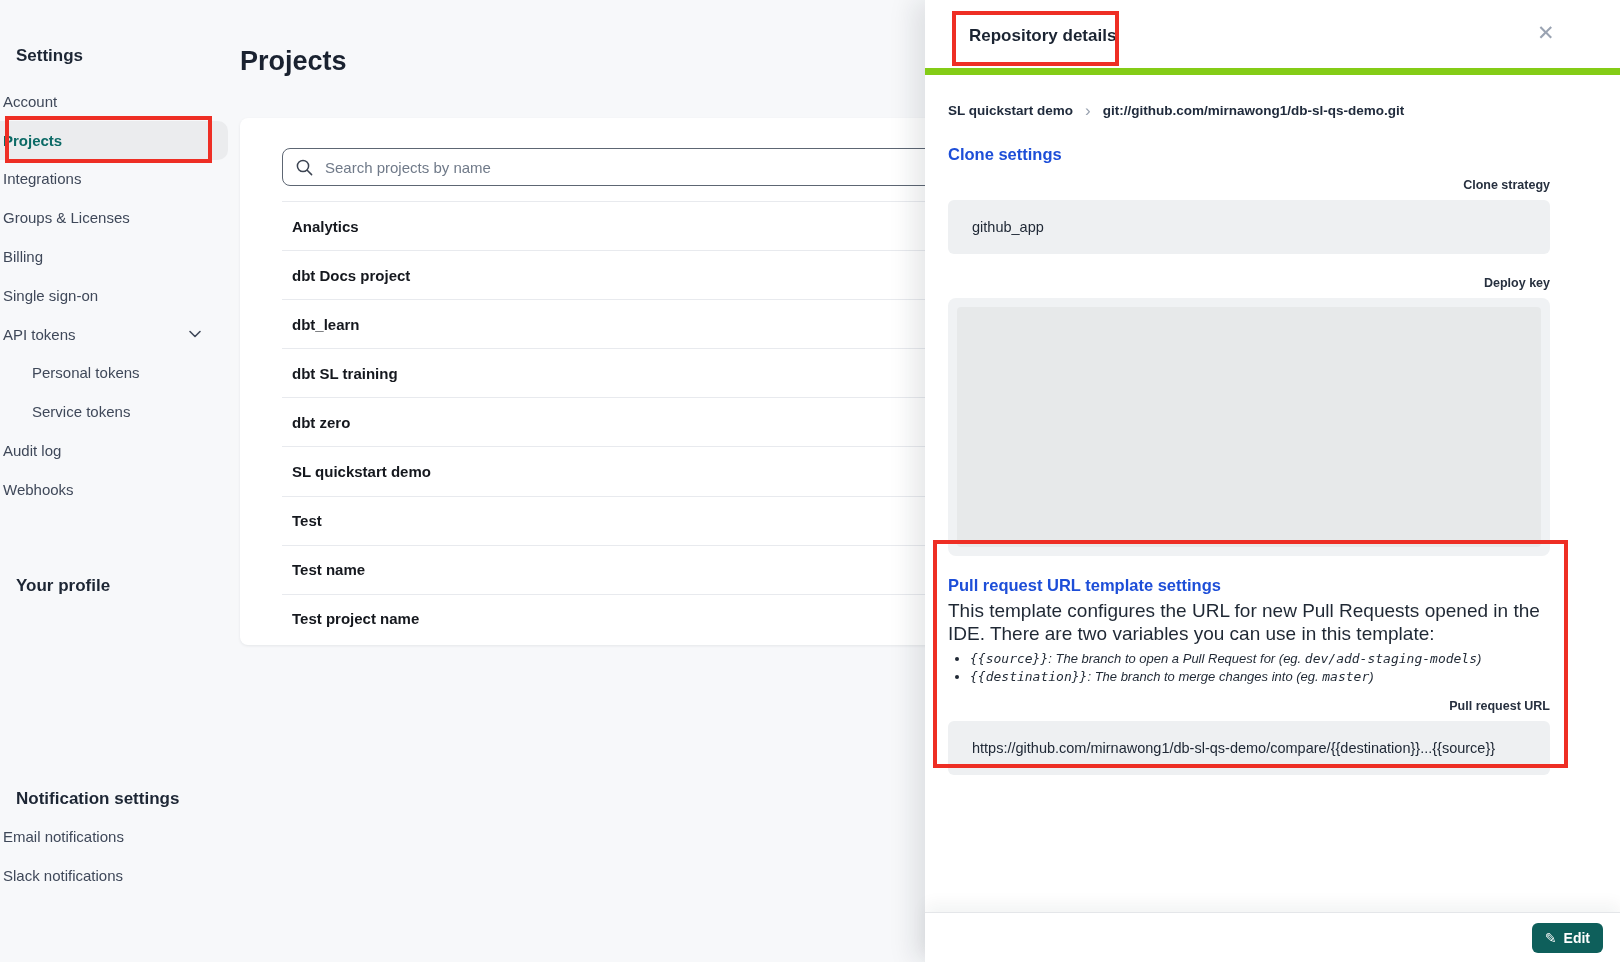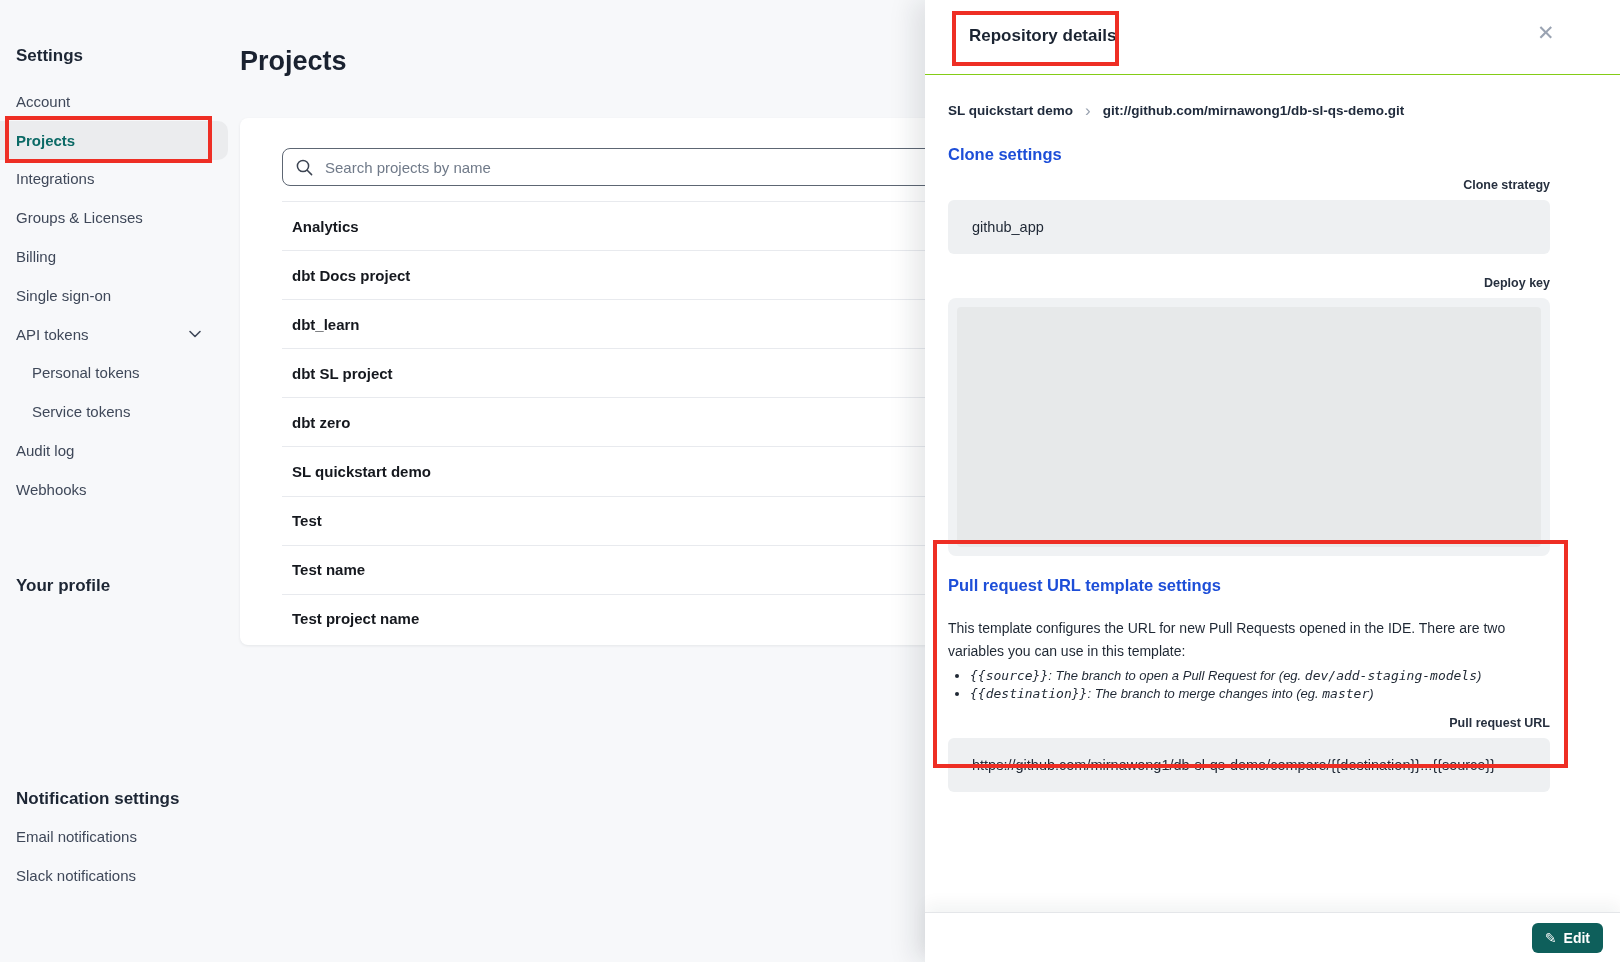--- a/index.html
+++ b/index.html
@@ -12,21 +12,21 @@
   
   .sidebar { position:absolute; left:0; top:0; width:230px; height:100%; }
   .side-heading { position:absolute; left:16px; margin:0; font-size:17px; font-weight:bold; color:#1d2634; }
   #h-settings { top:46px; }
   #h-profile { top:576px; }
   #h-notif { top:789px; }
   .nav { position:absolute; left:0; right:0; }
   #nav-settings { top:82px; }
   #nav-profile { top:604px; }
   #nav-notif { top:817px; }
-  .nav-item { height:38.8px; display:flex; align-items:center; padding-left:16px;
+  .nav-item { height:38.8px; display:flex; align-items:center; padding-left:3px;
               font-size:15px; color:#3f4859; cursor:pointer; }
   .nav-item.sub { padding-left:32px; }
   .nav-item.active { width:228px; background:#ebecee; border-radius:0 10px 10px 0;
                      color:#0c6a66; font-weight:bold; }
   .chev { margin-left:auto; margin-right:27px; display:flex; align-items:center; }
 
   
   .annotation-box { position:absolute; border:4px solid #ee2e24; pointer-events:none; z-index:60; }
   #anno-projects { left:5px; top:116px; width:207px; height:47px; }
 
@@ -42,39 +42,39 @@
                       font-family:"Liberation Sans", sans-serif; color:#1d2634; background:transparent; }
   .search-box input::placeholder { color:#707a89; }
   .project-list { margin:15px 42px 0; padding:0; list-style:none; }
   .project-row { height:49.1px; display:flex; align-items:center; padding-left:10px;
                  font-weight:bold; font-size:15px; color:#15181e;
                  border-top:1px solid #e8eaee; cursor:pointer; }
 
   
   .panel { position:absolute; left:925px; top:0; width:695px; height:962px; background:#fff;
            box-shadow:-12px 0 24px rgba(20,28,40,.10); z-index:10; }
-  .panel-header { position:relative; height:75px; border-bottom:1px solid #84cc16; }
+  .panel-header { position:relative; height:75px; border-bottom:7px solid #84cc16; }
   .panel-title { position:absolute; left:44px; top:26px; margin:0; font-size:17px; color:#1b2432; }
   #anno-title { left:27px; top:11px; width:167px; height:55px; }
   .close-btn { position:absolute; left:608px; top:18px; background:none; border:none;
                font-size:21px; color:#9aa3b2; cursor:pointer; padding:4px; line-height:1; }
   .panel-body { position:relative; padding:0 70px 0 23px; }
   .breadcrumb { margin-top:27px; display:flex; align-items:center;
                 font-size:13.5px; font-weight:bold; color:#202b3c; }
   .crumb-sep { color:#98a1af; font-weight:normal; font-size:17px; margin:0 12px; line-height:1; }
   .section-heading { margin:26px 0 0; font-size:16.5px; color:#1d4ed8; }
   .field-label { margin-top:14px; font-size:12.5px; font-weight:bold; color:#27303f;text-align:right; }
   .label-gap { margin-top:22px; }
   .field { margin-top:8px; background:#eef0f2; border-radius:6px; padding:18px 24px;
            font-size:14.5px; color:#212a37; line-height:18px; }
   .deploy-box { margin-top:8px; height:258px; background:#f0f2f4; border-radius:8px; padding:9px; }
   .deploy-inner { width:100%; height:100%; background:#e7e9ea; border-radius:4px; }
   .pr-section { margin-top:0; }
   .pr-heading { margin-top:20px; }
-  .pr-desc { margin:22px 0 0; font-size:14px; line-height:22.5px; color:#1f2834; }
+  .pr-desc { margin:5px 0 0; font-size:19px; line-height:22.5px; color:#1f2834; }
   .pr-bullets { margin:5px 0 0; padding-left:22px; }
   .pr-bullets li { font-size:13px; line-height:17.5px; color:#1f2834; }
   .code { font-family:"DejaVu Sans Mono", monospace; font-style:italic; font-size:13px; }
   .it { font-style:italic; font-size:13px; }
   #anno-pr { left:8px; top:540px; width:635px; height:228px; }
   .panel-footer { position:absolute; left:0; right:0; bottom:0; height:50px; background:#fff;
                   border-top:1px solid #e4e6e9; box-shadow:0 -8px 16px rgba(23,30,40,.05); }
   .edit-btn { position:absolute; right:17px; top:10px; height:30px; padding:0 13px;
               background:#0e5f5b; color:#fff; border:none; border-radius:6px;
               font-size:14px; font-weight:bold; display:flex; align-items:center; gap:7px;
@@ -133,21 +133,21 @@
             <circle cx="8" cy="8" r="5.6" fill="none" stroke="#3c4452" stroke-width="1.5"></circle>
             <line x1="12.2" y1="12.2" x2="16.6" y2="16.6" stroke="#3c4452" stroke-width="1.5" stroke-linecap="round"></line>
           </svg>
           <input type="text" placeholder="Search projects by name" style="">
         </div>
       </div>
       <ul class="project-list">
         <li class="project-row">Analytics</li>
         <li class="project-row">dbt Docs project</li>
         <li class="project-row">dbt_learn</li>
-        <li class="project-row">dbt SL project</li>
+        <li class="project-row">dbt SL training</li>
         <li class="project-row">dbt zero</li>
         <li class="project-row">SL quickstart demo</li>
         <li class="project-row">Test</li>
         <li class="project-row">Test name</li>
         <li class="project-row">Test project name</li>
       </ul>
     </section>
   </main>
 
   <aside class="panel">

